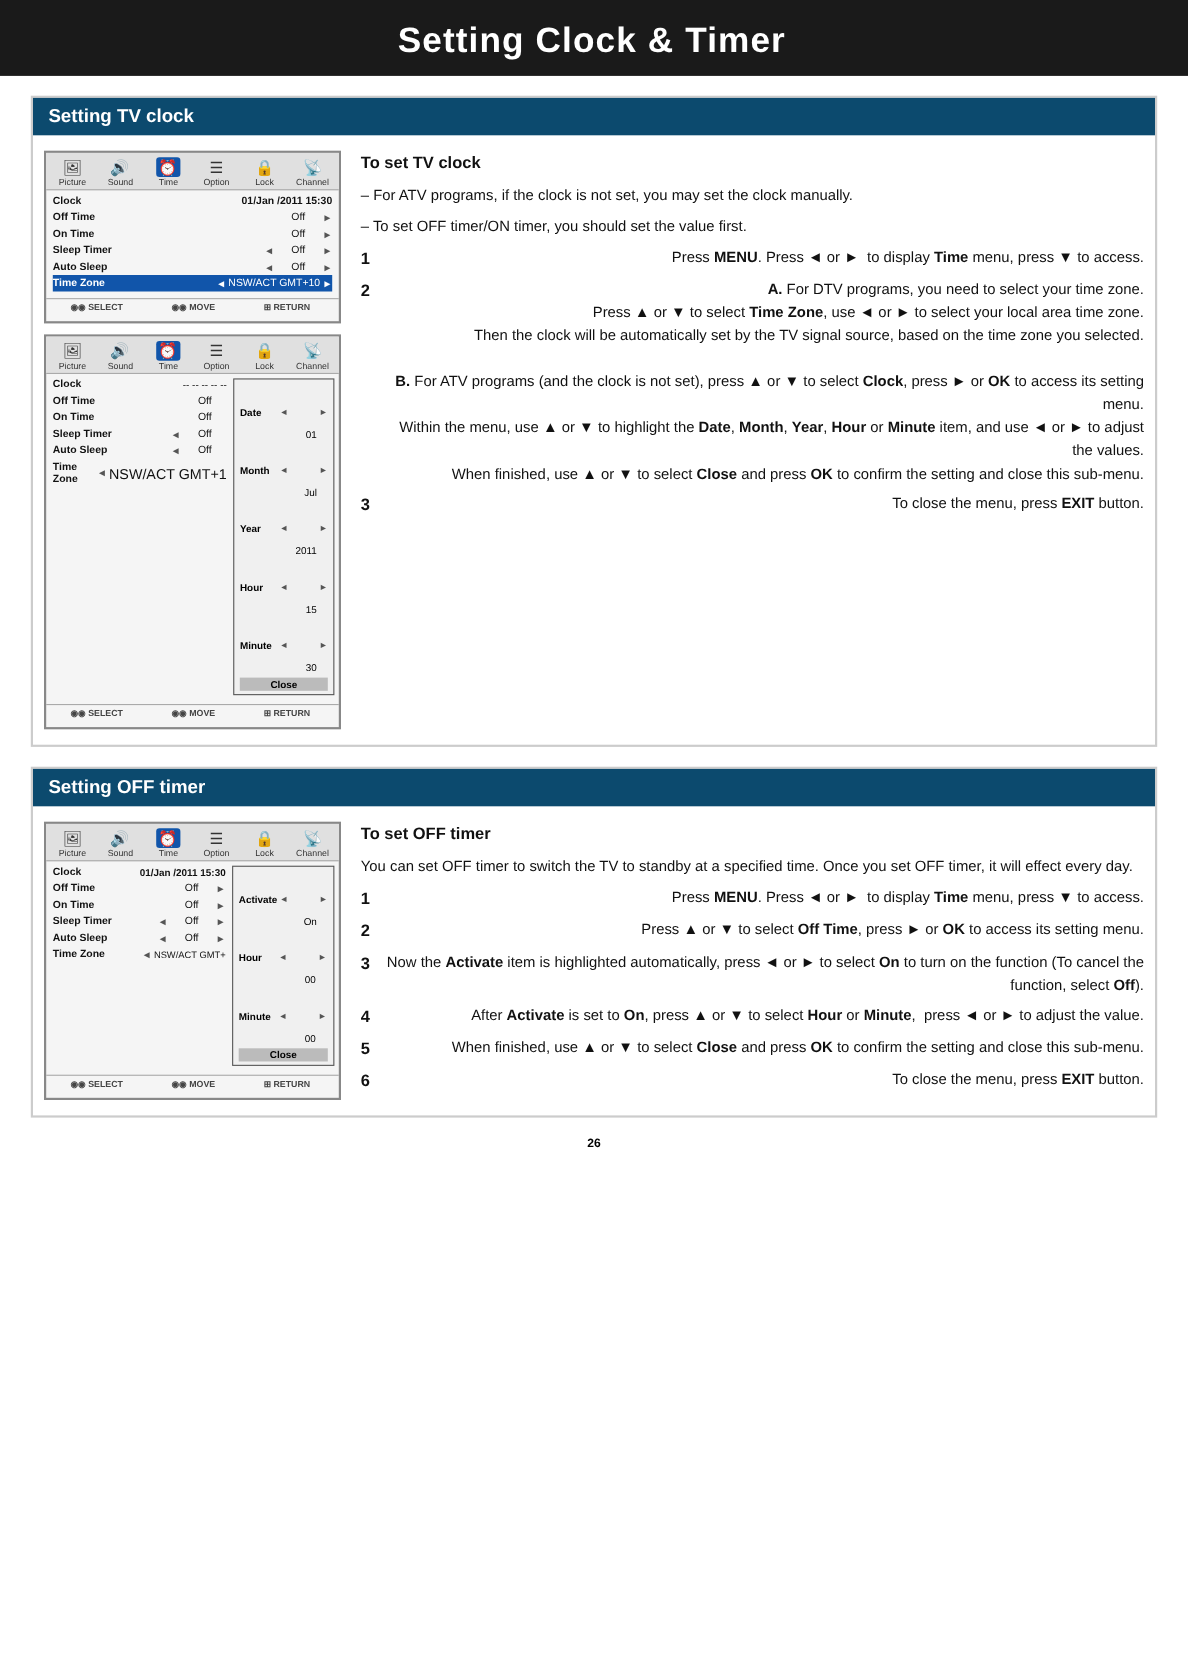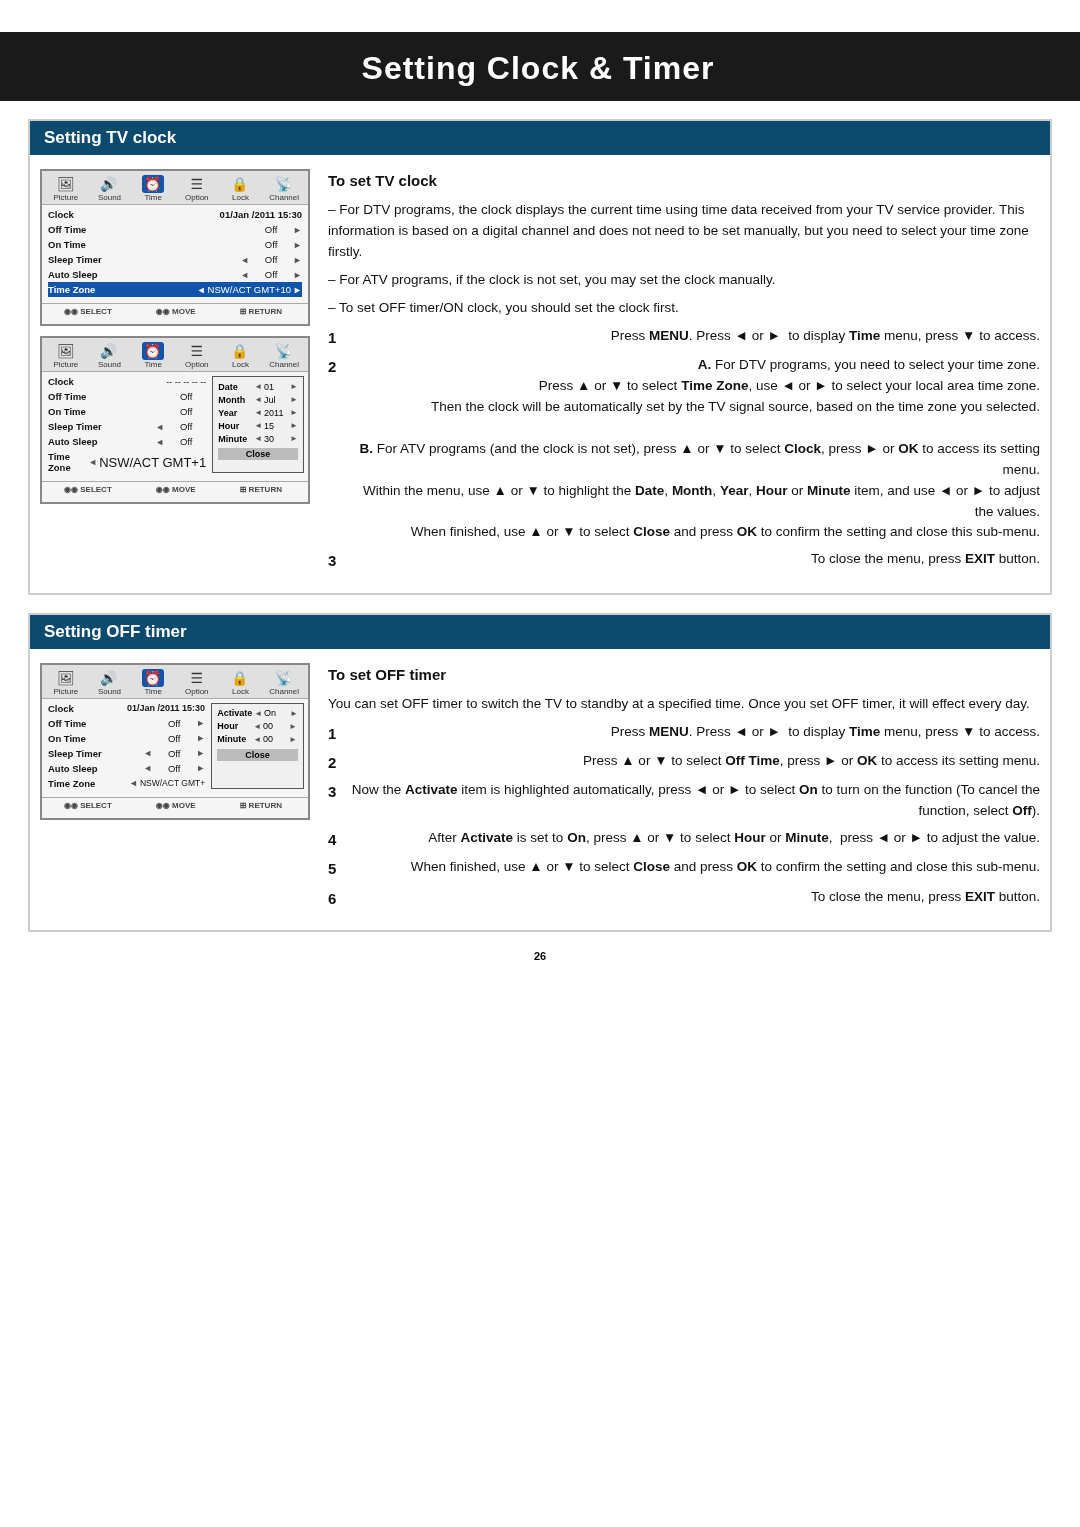--- a/index.html
+++ b/index.html
@@ -10,21 +10,20 @@
       font-family: Arial, sans-serif;
       font-size: 14px;
       color: #000;
     }
 
     
     .page-header {
       background: #1a1a1a;
       text-align: center;
       padding: 18px 4px 14px 0;
-      margin-top: 32px;
     }
     .page-header h1 {
       color: #fff;
       font-size: 32px;
       font-weight: bold;
       letter-spacing: 1px;
     }
 
     
     .page-content {
@@ -235,21 +234,21 @@
 
     .tv-sub-col .sub-row {
       display: flex;
       flex-direction: row;
       align-items: center;
       gap: 2px;
       padding: 1.5px 0;
     }
     .tv-sub-col .sub-label { min-width: 34px; font-weight: bold; font-size: 9px; }
     .tv-sub-col .sub-arrow { font-size: 8px; color: #555; }
-    .tv-sub-col .sub-value { min-width: 24px; text-align: left; font-size: 9px; }
+    .tv-sub-col .sub-value { min-width: 24px; text-align: right; font-size: 9px; margin-top: 40px; }
     .tv-sub-col .close-btn {
       text-align: center;
       font-size: 9px;
       font-weight: bold;
       background: #bbb;
       margin-top: 3px;
       padding: 1px 0;
     }
 
   </style>
@@ -434,23 +433,22 @@
             <span>◉◉ SELECT</span>
             <span>◉◉ MOVE</span>
             <span>⊞ RETURN</span>
           </div>
         </div>
 
       </div>
 
       <div class="instruction-area">
         <h3>To set TV clock</h3>
-        <p>– For DTV programs, the clock displays the current time using time data received from your TV service provider. This information is based on a digital channel and does not need to be set manually, but you need to select your time zone firstly.</p>
         <p>– For ATV programs, if the clock is not set, you may set the clock manually.</p>
-        <p>– To set OFF timer/ON clock, you should set the clock first.</p>
+        <p>– To set OFF timer/ON timer, you should set the value first.</p>
         <ol>
           <li>
             <span class="step-num">1</span>
             <span class="step-text">
               Press <b>MENU</b>. Press ◄ or ► &nbsp;to display <b>Time</b> menu, press ▼ to access.
             </span>
           </li>
           <li>
             <span class="step-num">2</span>
             <span class="step-text">

